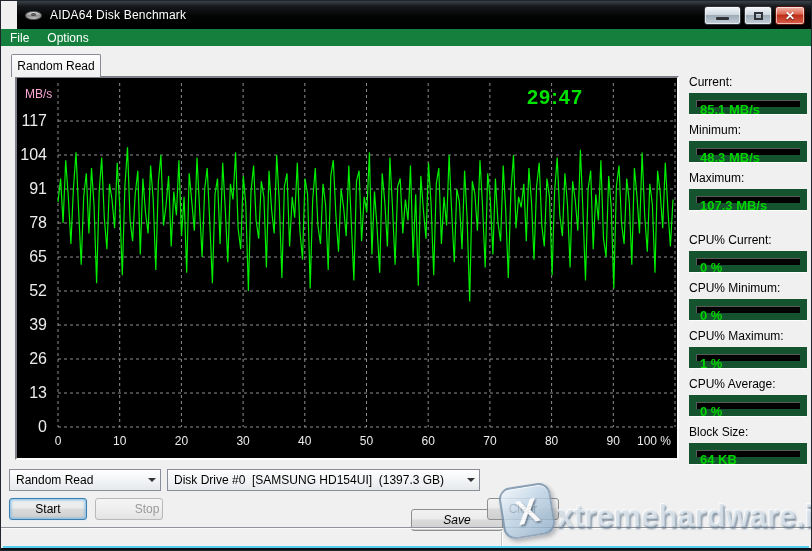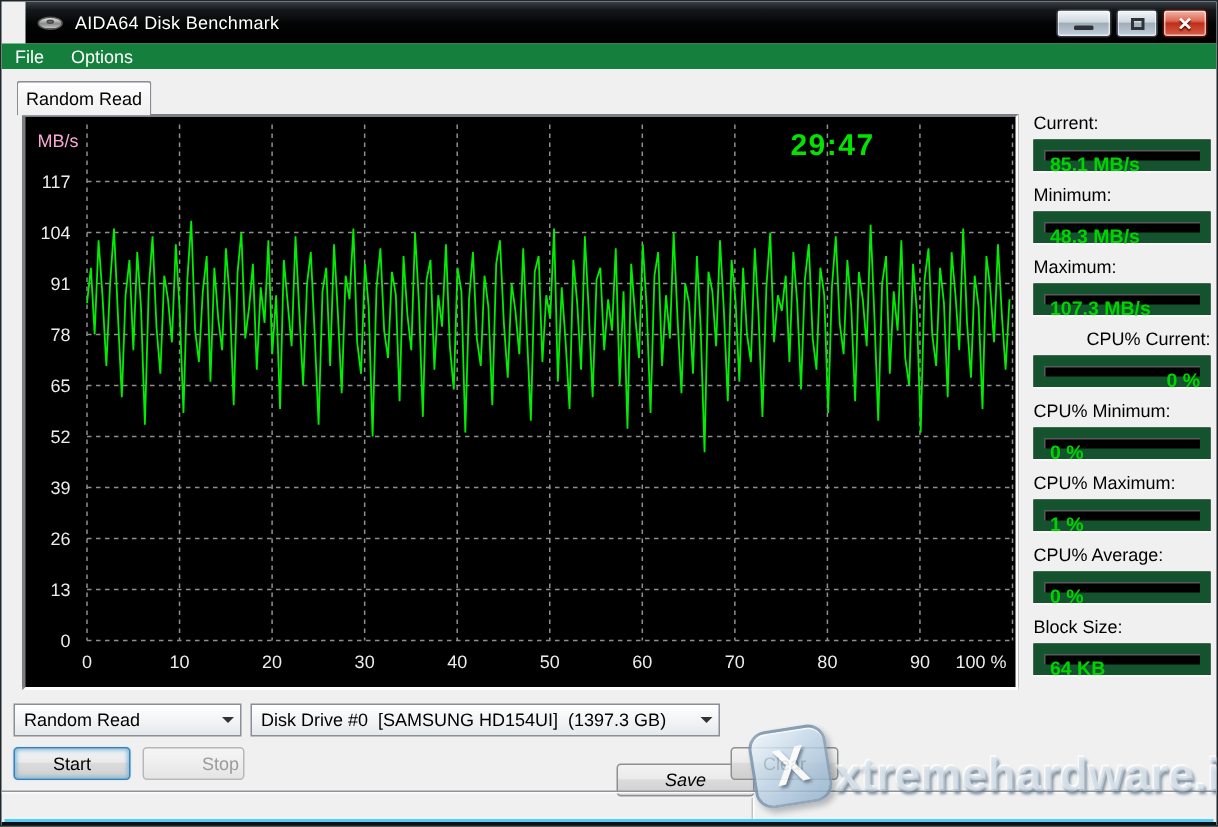--- a/index.html
+++ b/index.html
@@ -63,33 +63,33 @@
     position:absolute;left:14px;top:75px;width:664px;height:384px;
     background:#000;
     border:2px solid;border-color:#7b7e87 #fdfdfd #fdfdfd #7b7e87;
     z-index:2;
   }
   .chart svg{position:absolute;left:0;top:0;}
   .chart-unit{
     position:absolute;left:8px;top:9px;color:#f9a8d4;font-size:12px;
   }
   .ytick{
-    position:absolute;left:0;width:30px;text-align:right;color:#ececec;font-size:12px;line-height:14px;
+    position:absolute;left:0;width:30px;text-align:right;color:#ececec;font-size:16px;line-height:14px;
   }
   .xtick{
     position:absolute;transform:translateX(-50%);color:#ececec;font-size:12px;white-space:nowrap;
   }
   .timer{
     position:absolute;left:468px;top:8px;width:140px;text-align:center;
     color:#00e400;font-size:20px;font-weight:bold;letter-spacing:1px;
   }
   
   .stats{position:absolute;left:688px;top:74px;width:118px;}
   .stat-group{margin-bottom:9px;}
-  .stat-group.cpu-first{margin-top:9px;text-align:right;}
+  .stat-group.cpu-first{margin-top:23px;}
   .stat-label{font-size:12px;color:#000;height:16px;margin-bottom:2px;white-space:nowrap;}
   .stat-value{
     height:21px;background:#000;border:7px solid #14532d;
     box-shadow:inset 1px 1px 0 #5a5a5a, 0 1px 0 #fdfdfd;
     color:#00d400;font-size:13px;font-weight:bold;
     line-height:19px;padding-left:4px;white-space:nowrap;
   }
   
   .combo{
     position:absolute;height:22px;

